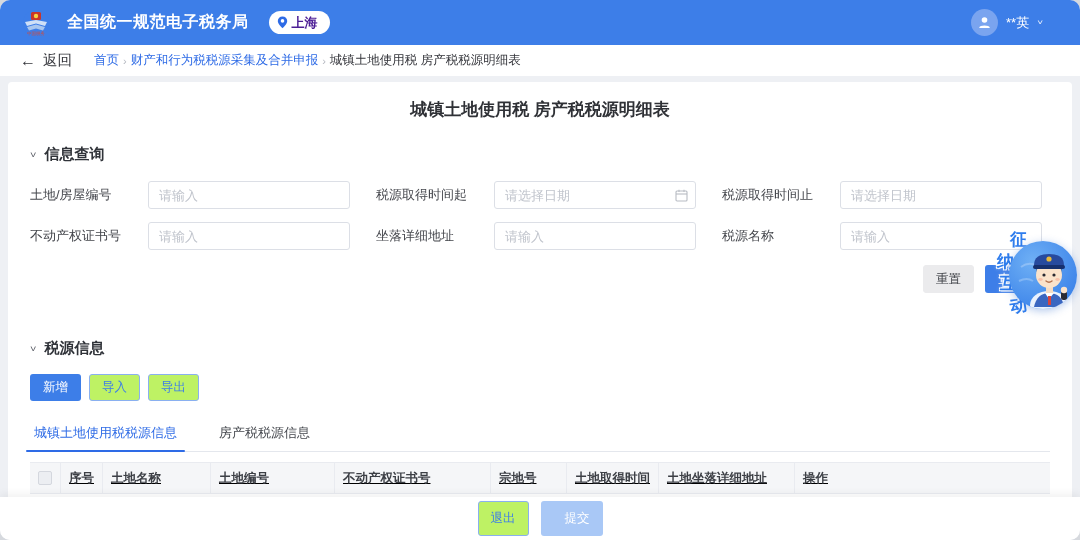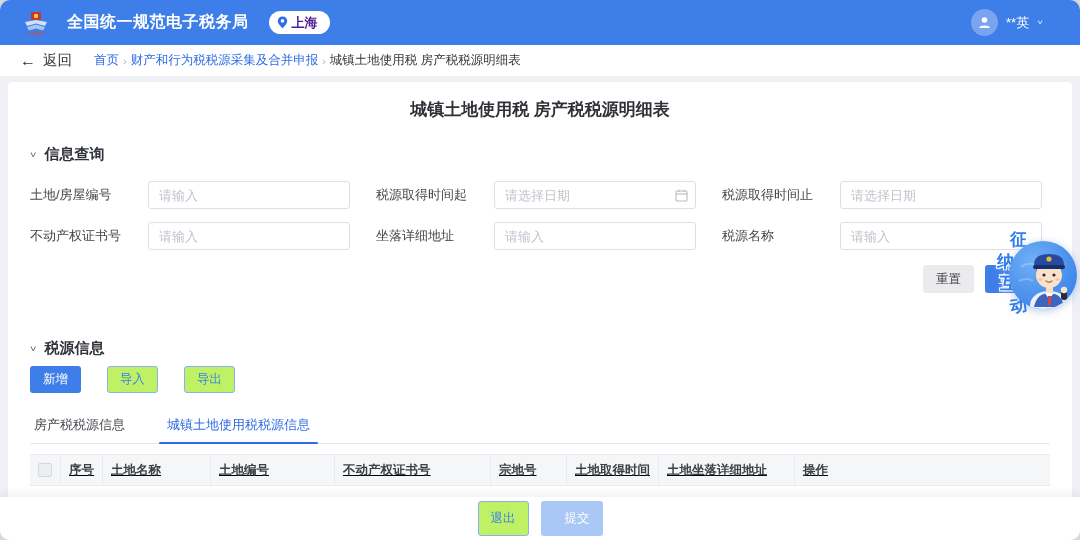--- a/index.html
+++ b/index.html
@@ -125,21 +125,21 @@
     display:flex; align-items:center; justify-content:center;
     cursor:pointer; border:1px solid transparent;
   }
   .btn-gray { background:#ebebed; color:#404349; border-color:#ebebed; }
   .btn-primary { background:#3d7ee8; color:#fff; }
   .btn-outline { background:#bef264; color:#3d7ee8; border-color:#8ab0f0; }
   .btn-disabled { background:#a9c8f6; color:#fff; cursor:not-allowed;padding-left:23px; }
 
   
   .source-section { margin-top:46px; }
-  .toolbar { display:flex; gap:26px; margin-top:8px; }
+  .toolbar { display:flex; gap:8px; margin-top:16px; }
   .toolbar .btn { height:27px; }
 
   .tabs {
     margin-top:16px;
     display:flex; gap:34px;
     border-bottom:1px solid #e4e7ed;
   }
   .tab {
     font-size:13px; color:#45484e;
     padding:7px 4px 9px 4px;
@@ -318,22 +318,22 @@
           <span>税源信息</span>
         </div>
 
         <div class="toolbar">
           <div class="btn btn-primary">新增</div>
           <div class="btn btn-outline">导入</div>
           <div class="btn btn-outline">导出</div>
         </div>
 
         <div class="tabs">
+          <div class="tab active">城镇土地使用税税源信息</div>
           <div class="tab">房产税税源信息</div>
-          <div class="tab active">城镇土地使用税税源信息</div>
         </div>
 
         <table class="src-table">
           <colgroup>
             <col style="width:30px">
               <col style="width:42px">
               <col style="width:108px">
               <col style="width:124px">
             <col style="width:156px">
               <col style="width:76px">

